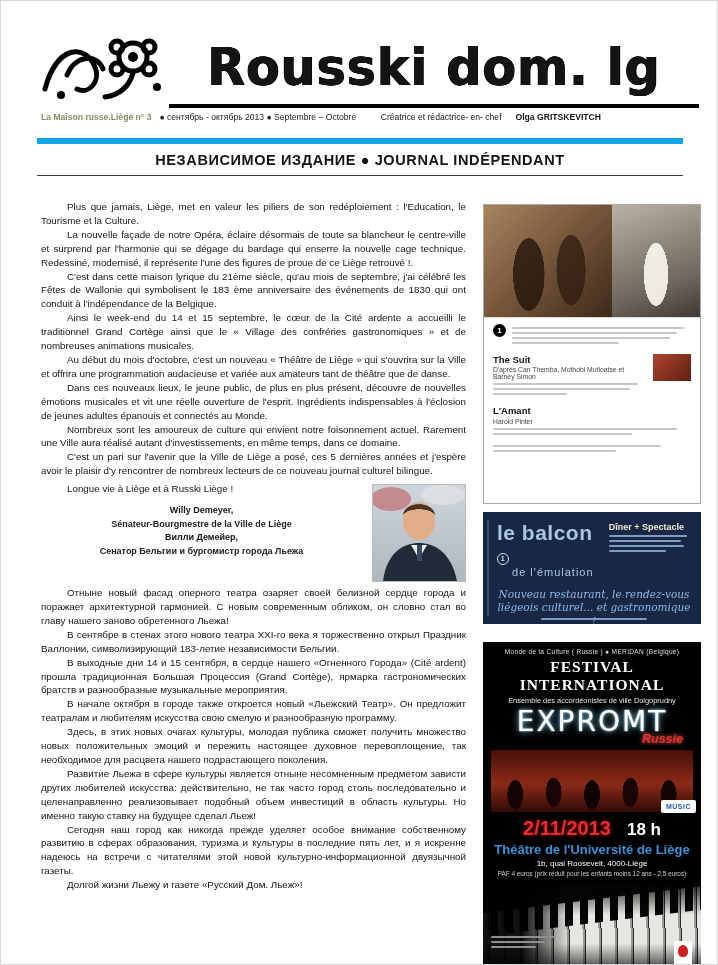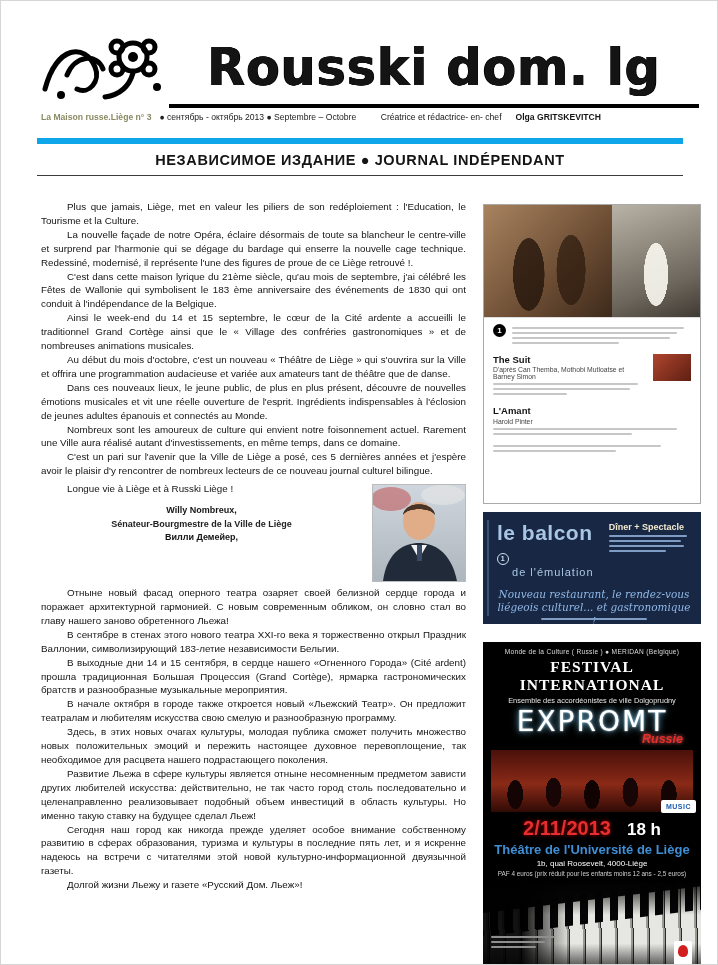--- a/index.html
+++ b/index.html
@@ -171,23 +171,24 @@
           <path d="M10,96 C14,66 32,58 46,58 C60,58 78,66 84,96 Z" fill="#202a38"></path>
           <path d="M38,60 L46,74 L54,60 Z" fill="#f2f2f2"></path>
           <rect x="44" y="60" width="5" height="16" fill="#3a4a66"></rect>
           <ellipse cx="46" cy="36" rx="16" ry="19" fill="#e0ad88"></ellipse>
           <path d="M30,30 C32,16 60,16 62,30 C58,22 34,22 30,30 Z" fill="#4a3categorie426"></path>
           <path d="M30,30 C32,16 60,16 62,30 C58,22 34,22 30,30 Z" fill="#4a3426"></path>
         </svg>
       </div>
       <p class="copy">Longue vie à Liège et à Russki Liège !</p>
       <div class="caption">
-        <p class="nm">Willy Nombreux,</p>
+        <p class="nm">Willy Demeyer,</p>
         <p class="tt">Sénateur-Bourgmestre de la Ville de Liège</p>
         <p class="nm">Вилли Демейер,</p>
+        <p class="tt">Сенатор Бельгии и бургомистр города Льежа</p>
       </div>
     </div>
 
     <p class="copy">Отныне новый фасад оперного театра озаряет своей белизной сердце города и поражает архитектурной гармонией. С новым современным обликом, он словно стал во главу нашего заново обретенного Льежа!</p>
     <p class="copy">В сентябре в стенах этого нового театра XXI-го века я торжественно открыл Праздник Валлонии, символизирующий 183-летие независимости Бельгии.</p>
     <p class="copy">В выходные дни 14 и 15 сентября, в сердце нашего «Огненного Города» (Cité ardent) прошла традиционная Большая Процессия (Grand Cortège), ярмарка гастрономических братств и разнообразные музыкальные мероприятия.</p>
     <p class="copy">В начале октября в городе также откроется новый «Льежский Театр». Он предложит театралам и любителям искусства свою смелую и разнообразную программу.</p>
     <p class="copy">Здесь, в этих новых очагах культуры, молодая публика сможет получить множество новых положительных  эмоций и пережить настоящее духовное перевоплощение, так необходимое для расцвета нашего подрастающего поколения.</p>
     <p class="copy">Развитие Льежа в сфере культуры является отныне несомненным предметом зависти других любителей искусства: действительно, не так часто город столь последовательно и целенаправленно реализовывает подобный объем инвестиций в область культуры. Но именно такую ставку на будущее сделал Льеж!</p>
     <p class="copy">Сегодня наш город как никогда прежде уделяет особое внимание собственному развитию в сферах образования, туризма и культуры в последние пять лет, и я искренне надеюсь на встречи с читателями этой новой культурно-информационной двуязычной газеты.</p>

